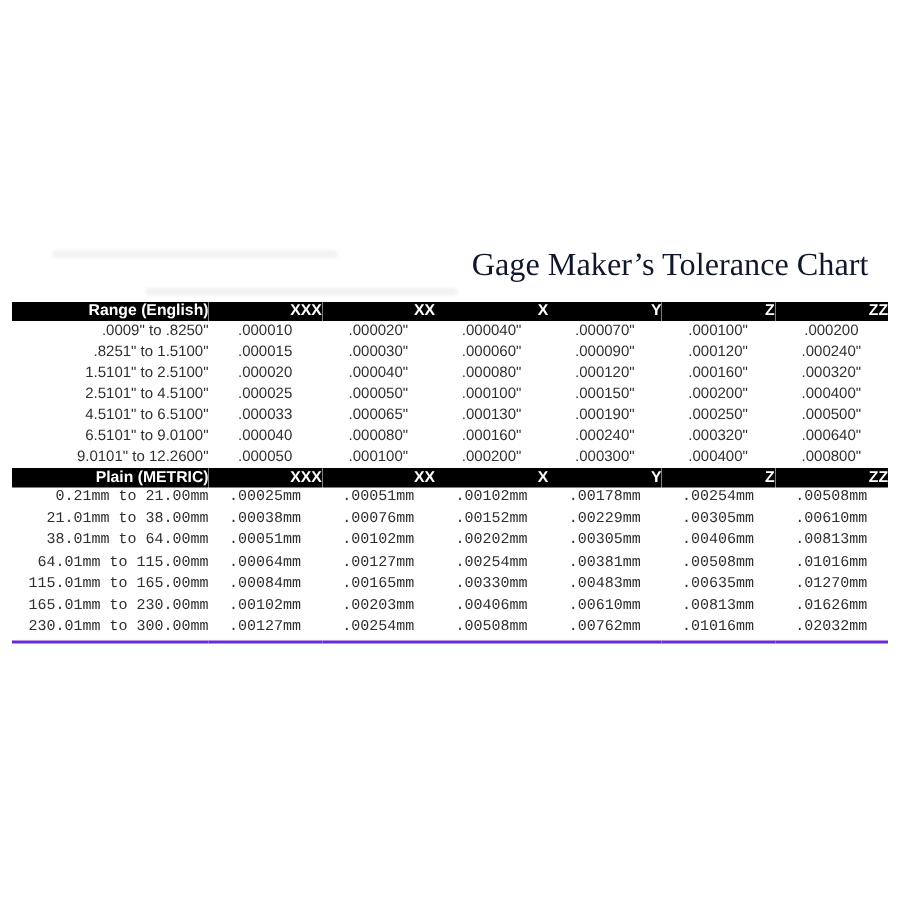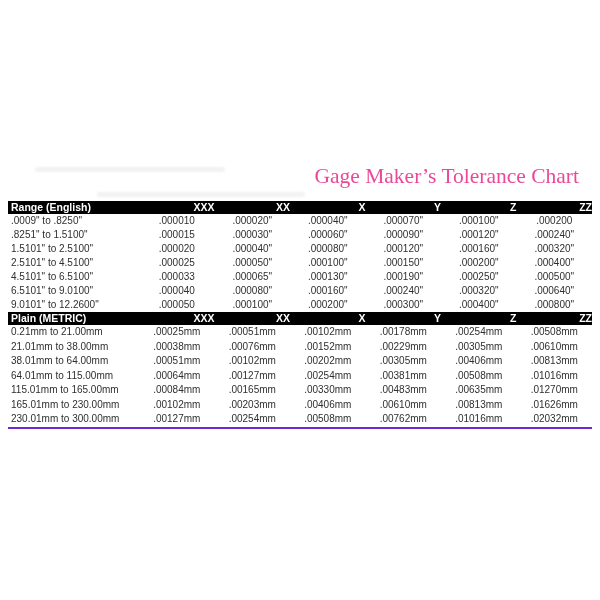--- a/index.html
+++ b/index.html
@@ -19,21 +19,21 @@
     filter: blur(1px);
   }
   .ghost-1 { left: 35px;  top: 167px; width: 190px; height: 5px; }
   .ghost-2 { left: 97px;  top: 192px; width: 208px; height: 5px; }
 
   .title-wrap {
     position: absolute;
     top: 165px;
     right: 21px;
     text-align: right;
-    color: #ec4899;
+    color: #0f172a;
   }
   .title {
     font-family: "Liberation Serif", serif;
     font-size: 21.5px;
     line-height: 23px;
     white-space: nowrap;
   }
   .subtitle {
     font-family: "Liberation Serif", serif;
     font-size: 11.5px;
@@ -69,25 +69,25 @@
     line-height: 13px;
   }
   td {
     color: #2f2f2f;
     font-size: 10px;
     height: 14px;
     text-align: center;
     line-height: 14px;
   }
   th:first-child, td:first-child {
-    text-align: left;
+    text-align: right;
     padding-left: 3px;
     width: 128px;
   }
-  #metric-table td { height: 14.5px; }
+  #metric-table td { height: 14.5px; font-family: Liberation Mono, monospace; }
   #metric-table tbody tr:last-child td { border-bottom: 2px solid #6d28d9; }
 </style>
 </head>
 <body>
 
 <div class="sheet">
   <div class="ghost ghost-1"></div>
   <div class="ghost ghost-2"></div>
 
   <div class="title-wrap">

